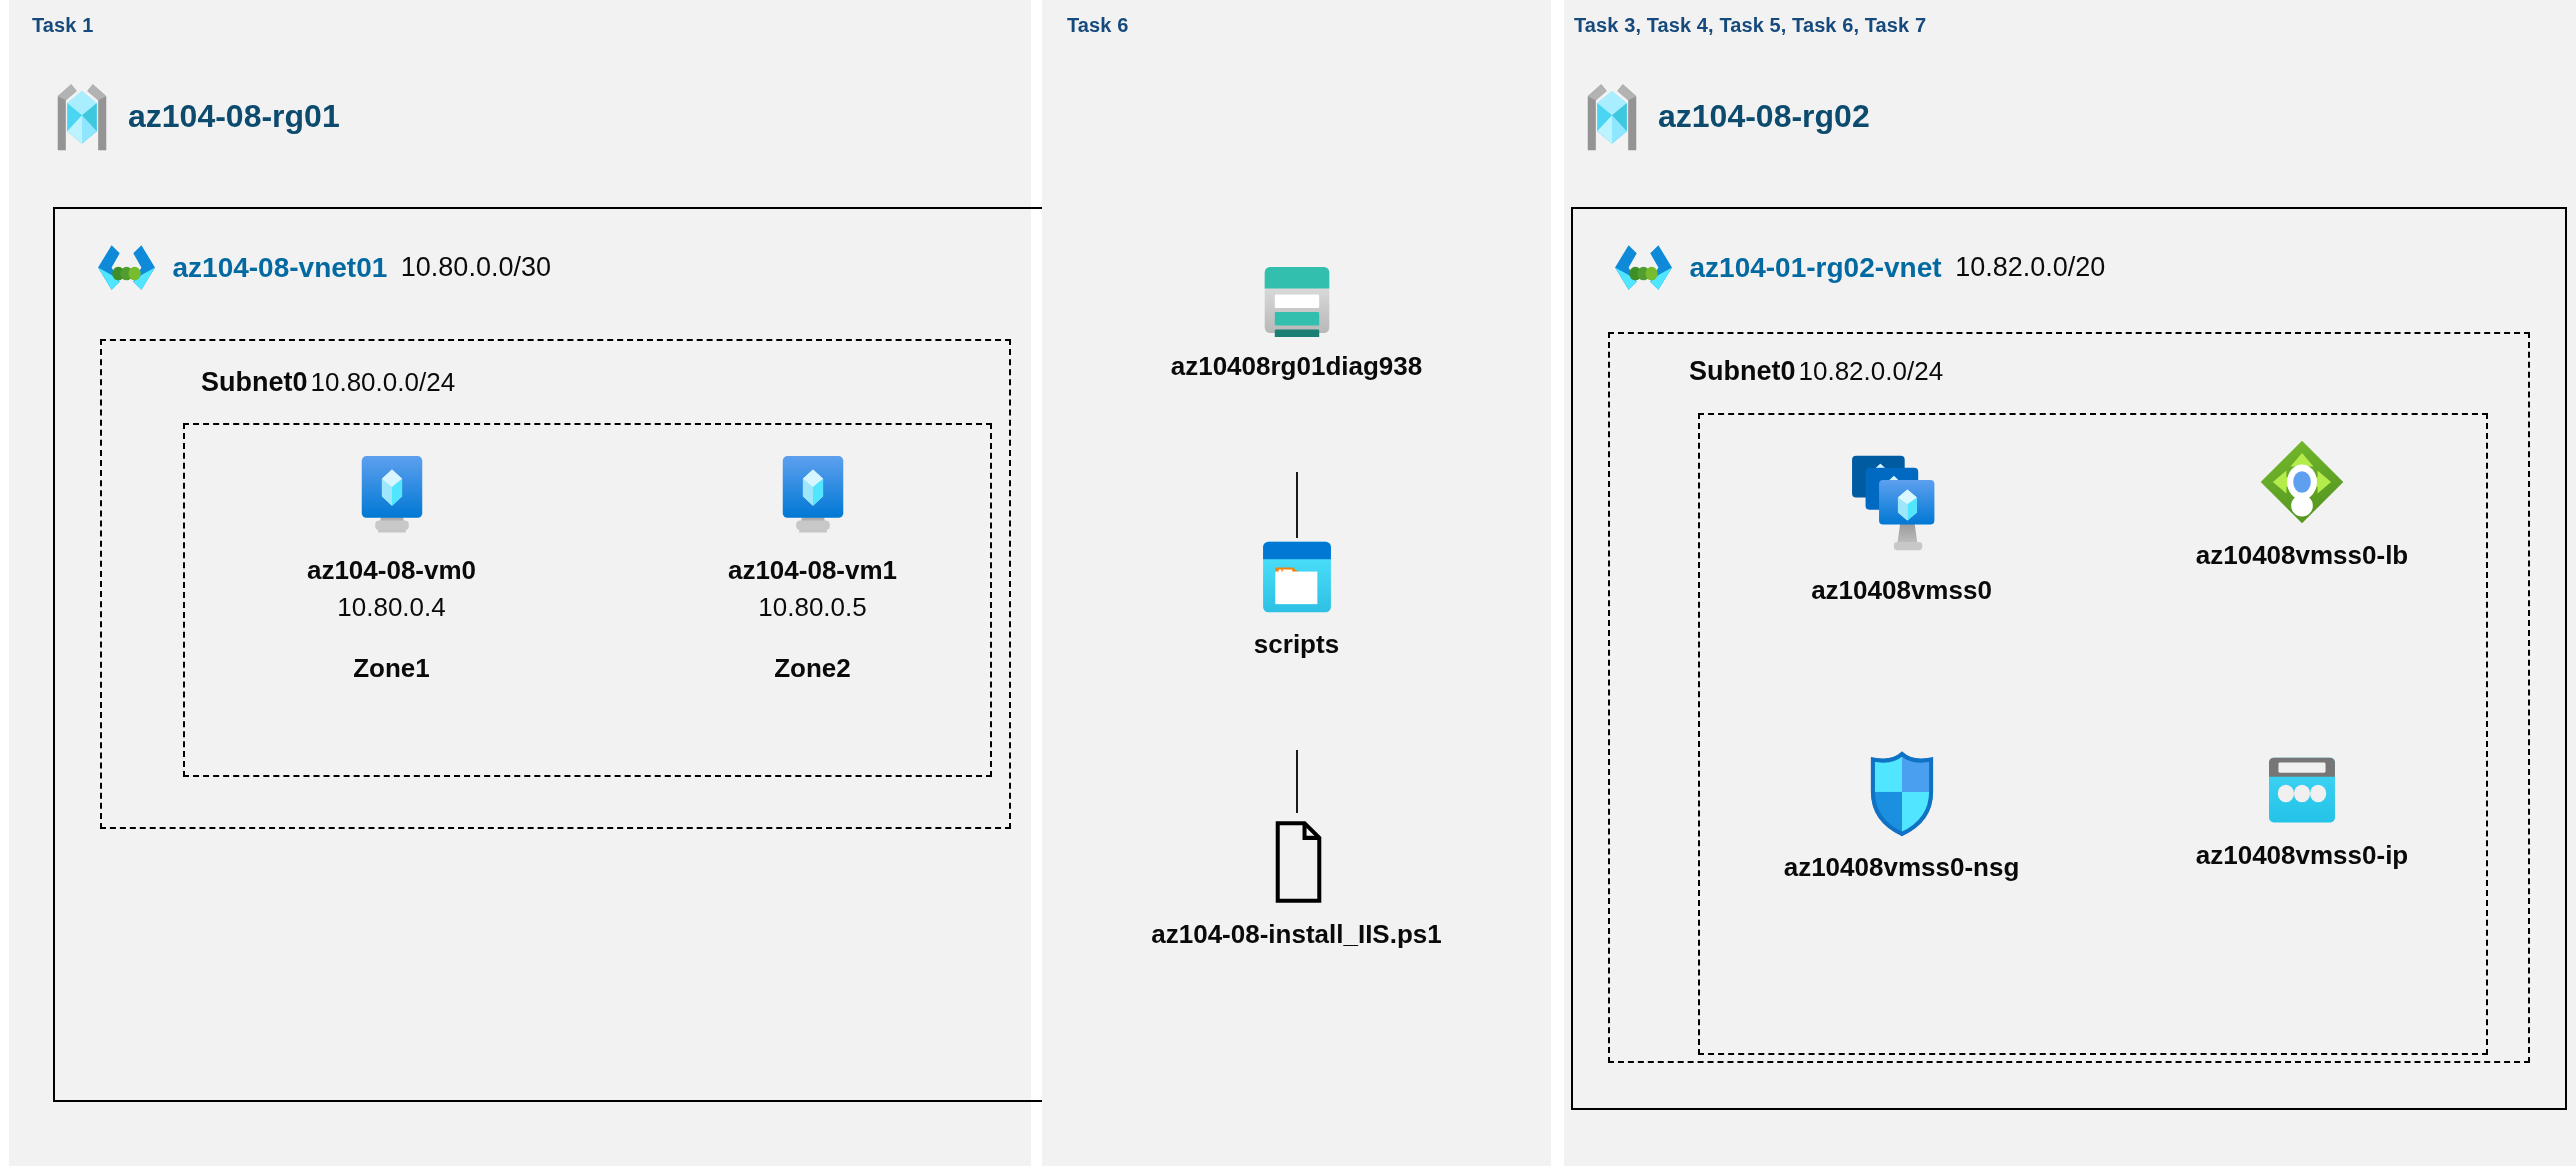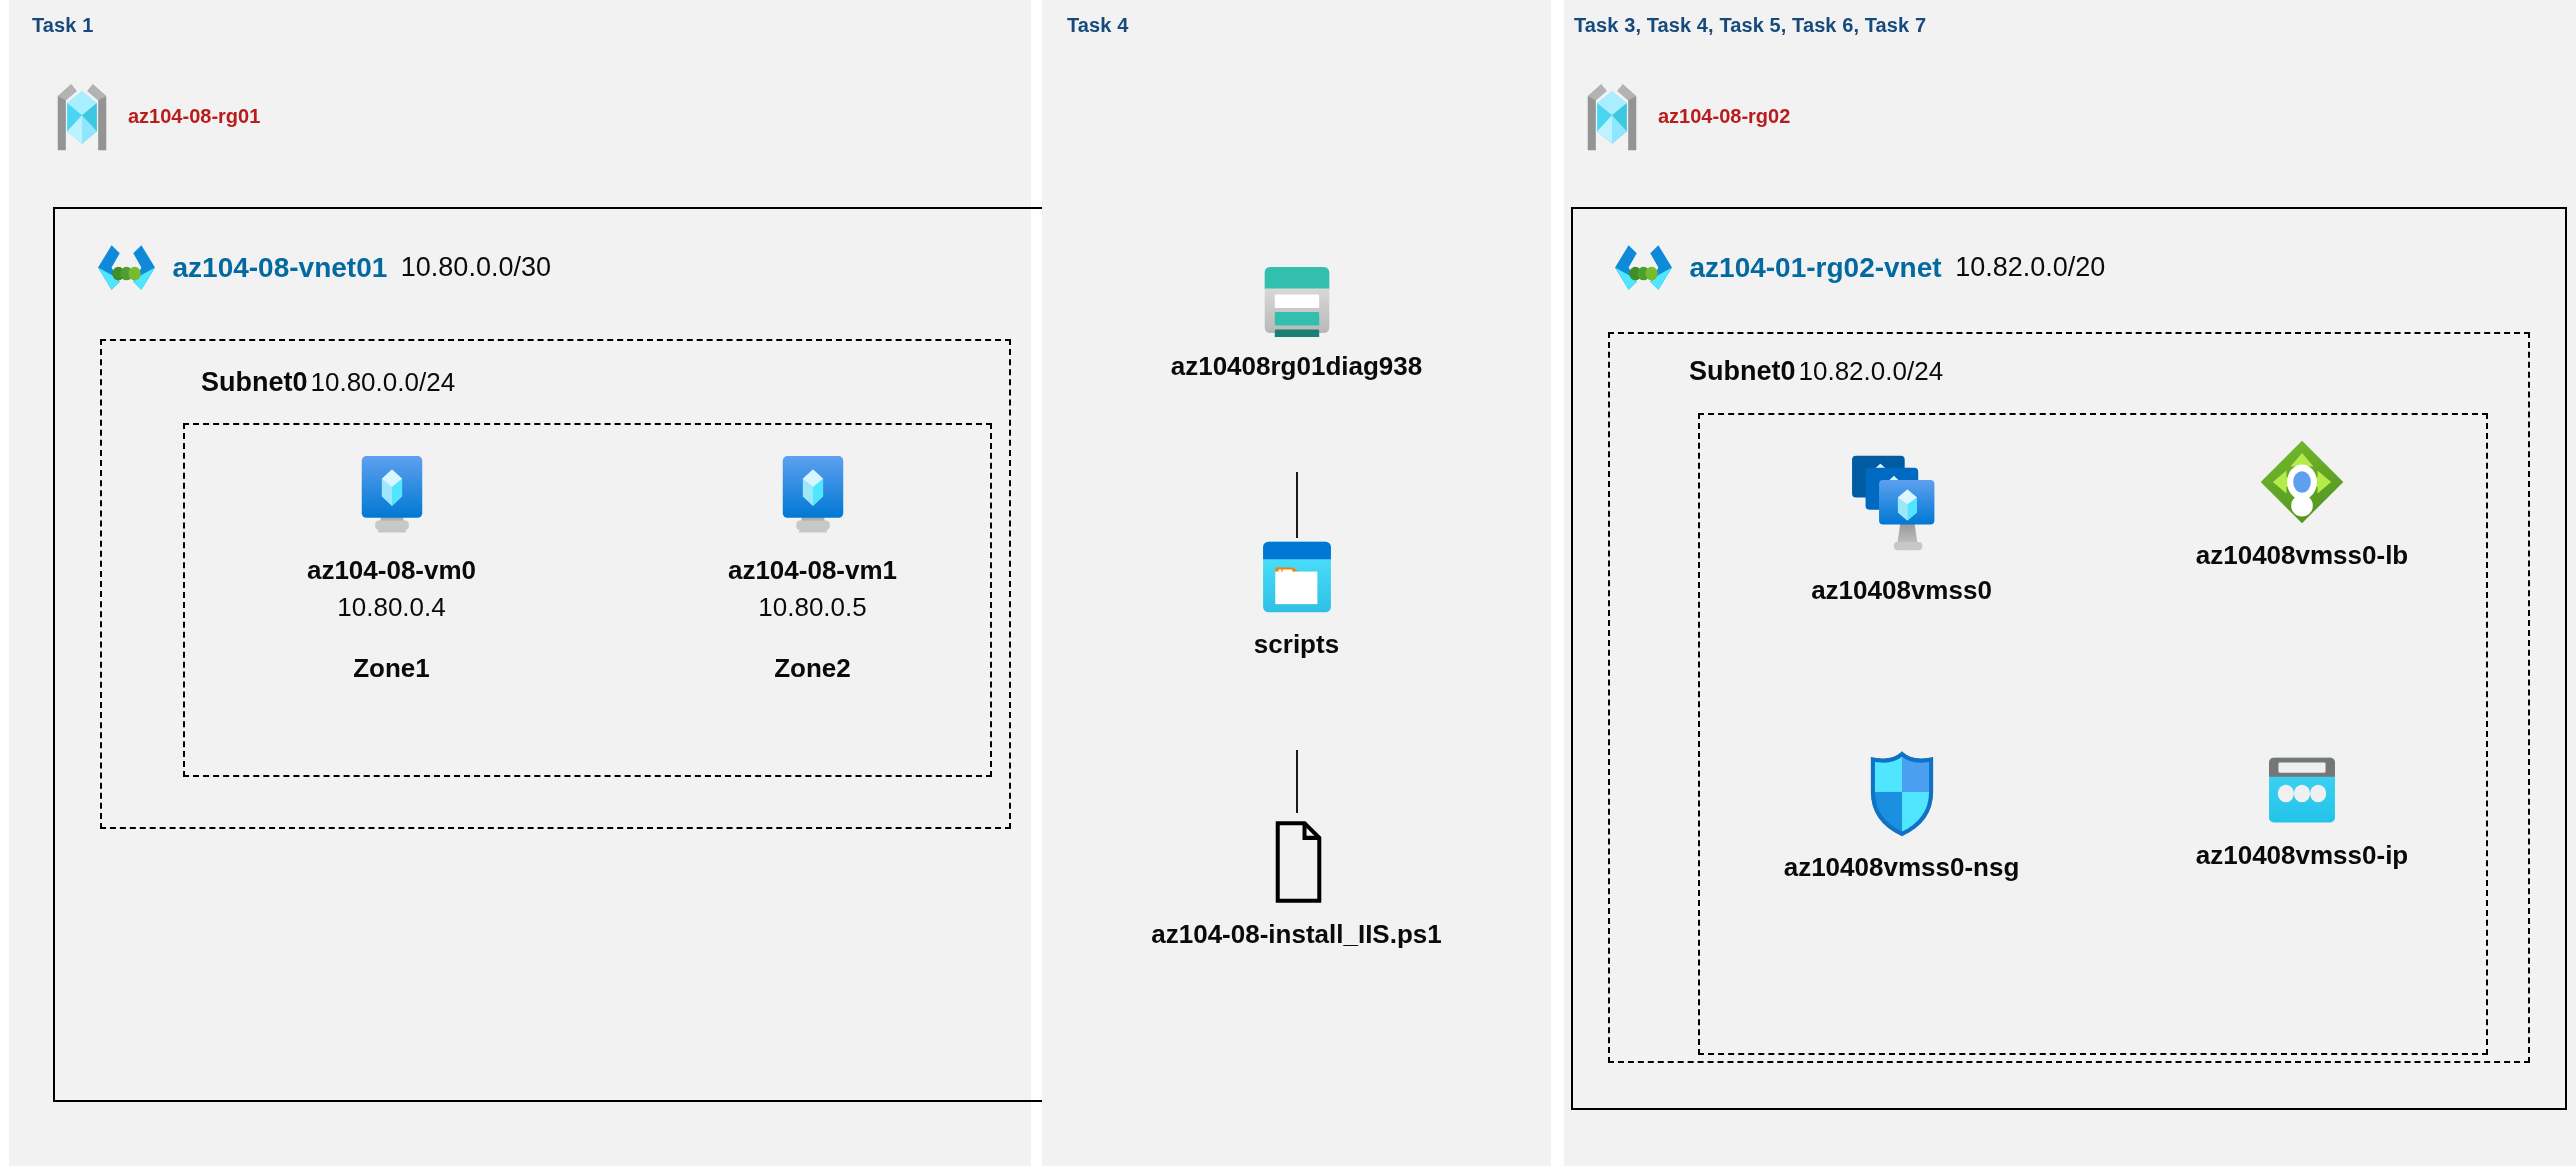--- a/index.html
+++ b/index.html
@@ -15,21 +15,21 @@
   .task-label {
     position: absolute;
     color: #174a7c;
     font-weight: bold;
     font-size: 20px;
     letter-spacing: 0.1px;
     white-space: nowrap;
   }
 
   .rg-row { position: absolute; display: flex; align-items: center; gap: 15px; }
-  .rg-name { font-size: 20px; font-weight: bold; color: #b91c1c; white-space: nowrap; }
+  .rg-name { font-size: 32px; font-weight: bold; color: #0c4a6e; white-space: nowrap; }
 
   .solid-box { position: absolute; border: 2.7px solid #000000; background: transparent; }
   .dashed-box { position: absolute; border: 2.7px dashed #000000; background: transparent; }
 
   .vnet-row { position: absolute; display: flex; align-items: center; gap: 13.5px; white-space: nowrap; }
   .vnet-name { font-size: 28px; font-weight: bold; color: #0369a1; }
   .vnet-cidr { font-size: 27px; font-weight: normal; color: #0a0a0a; }
 
   .subnet-row { position: absolute; white-space: nowrap; }
   .subnet-name { font-size: 27px; font-weight: bold; color: #0a0a0a; }
@@ -150,21 +150,21 @@
         <path d="M61 50 L46 38 L46 64 L61 78 Z" fill="#9ee7fa"></path>
       </svg>
     </span>
     <span class="node-label">az104-08-vm1</span>
     <span class="node-sub">10.80.0.5</span>
     <span class="node-zone">Zone2</span>
   </div>
 
   <div class="panel" style="left:1042px; top:0px; width:509px; height:1166px;"></div>
 
-  <div class="task-label" style="left:1067px; top:13.5px;">Task 4</div>
+  <div class="task-label" style="left:1067px; top:13.5px;">Task 6</div>
 
   <div class="node" style="left:1079px; top:263px; width:435px;">
     <span>
       <svg width="74" height="74" viewBox="0 0 110 110">
         <defs>
           <linearGradient id="sabody" x1="0" y1="0" x2="0" y2="1">
             <stop offset="0" stop-color="#e8e8e8"></stop>
               <stop offset="1" stop-color="#b8b8b8"></stop>
           </linearGradient>
         </defs>

